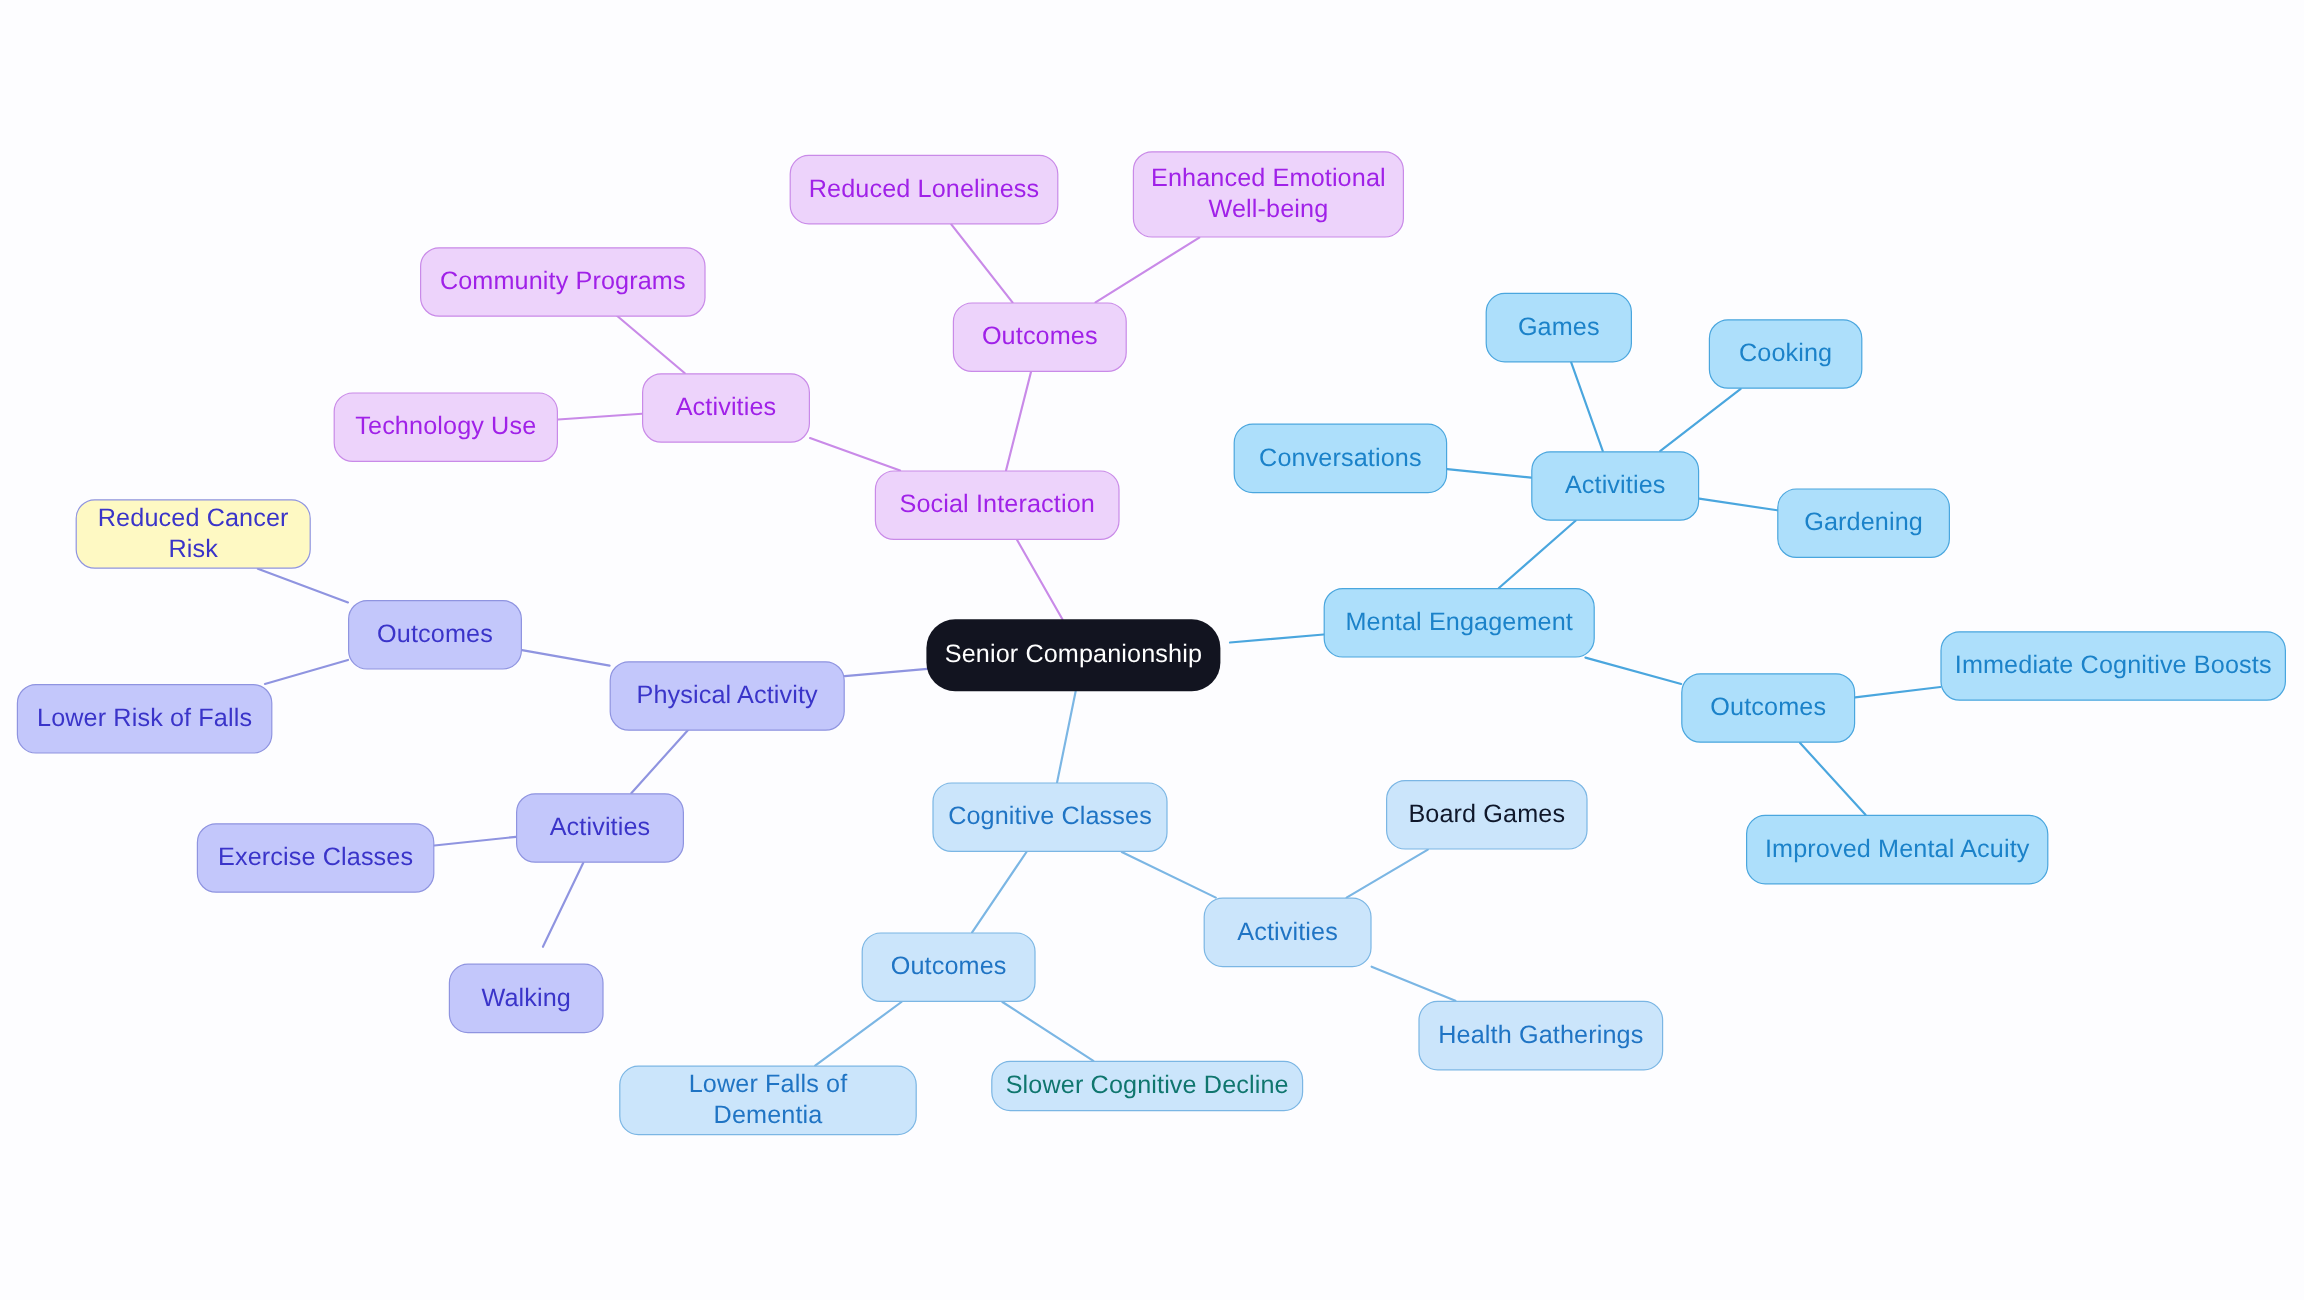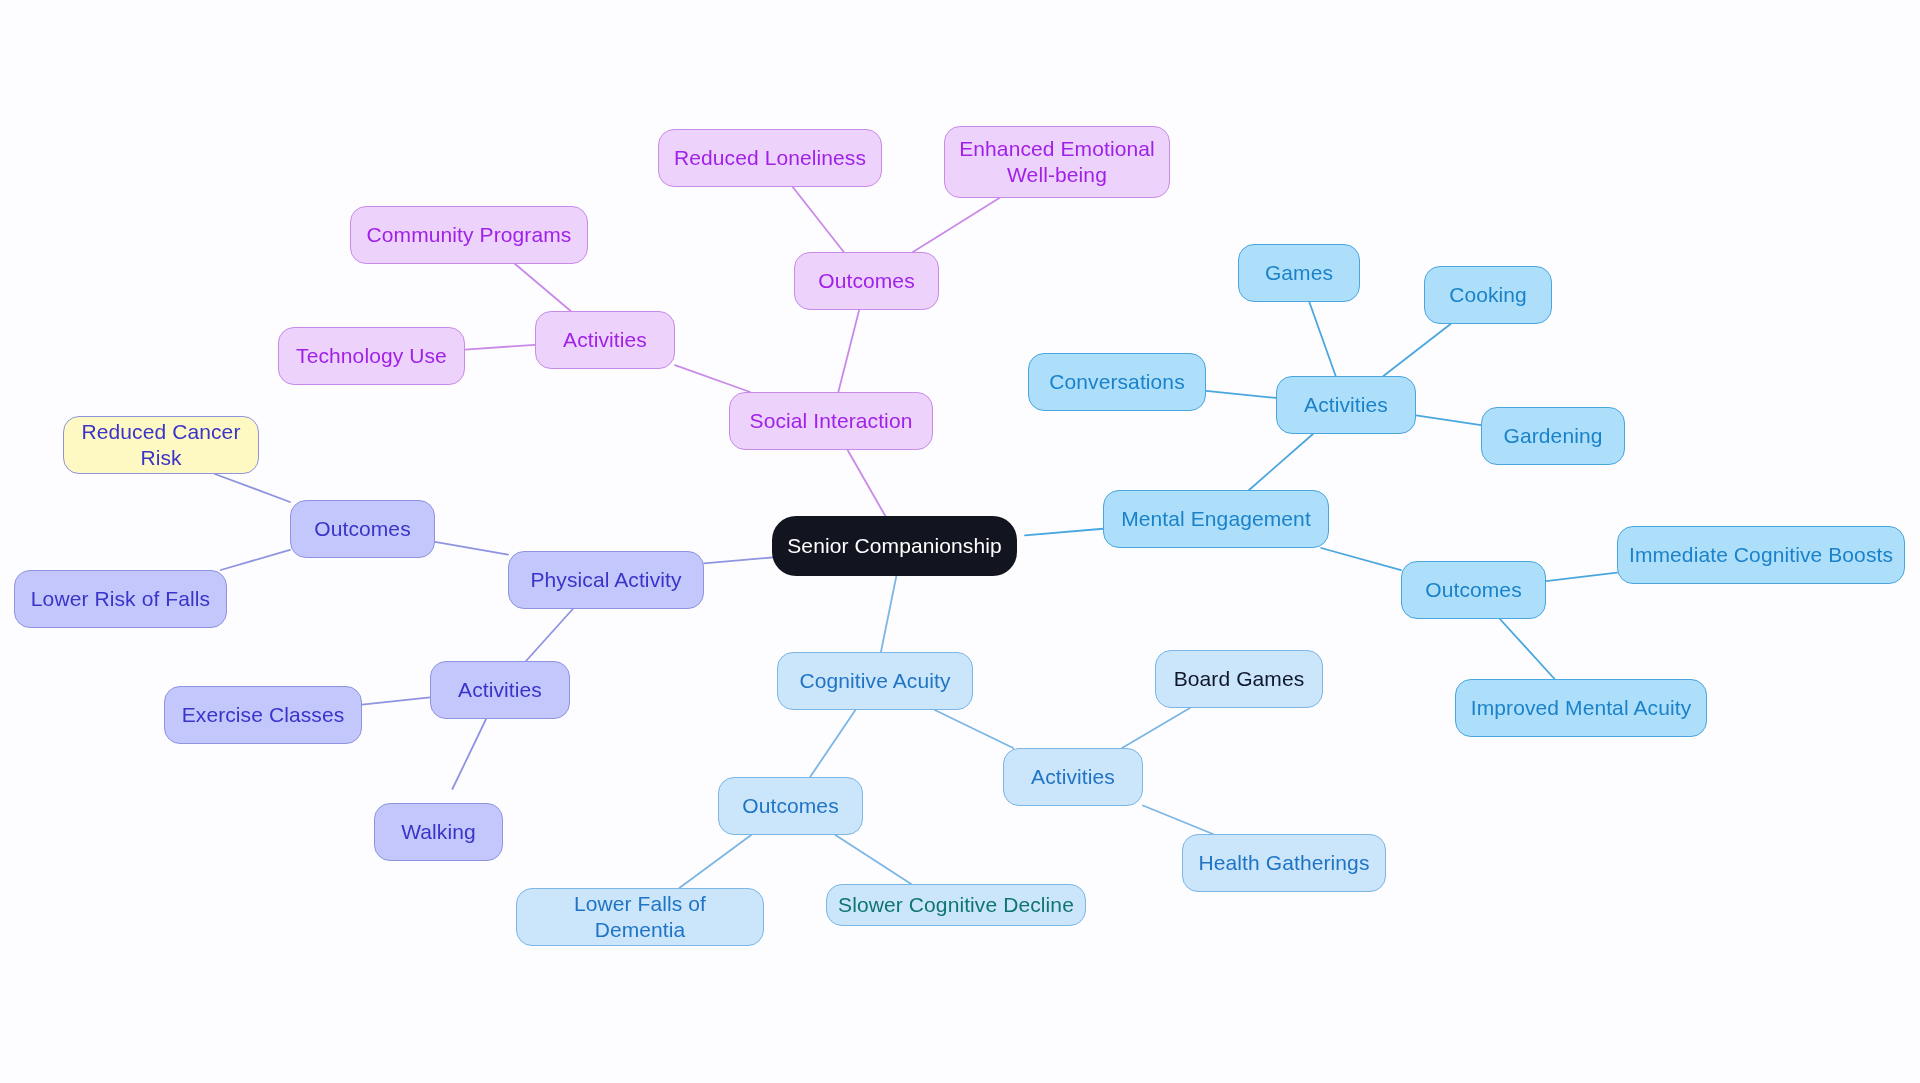--- a/index.html
+++ b/index.html
@@ -91,21 +91,21 @@
       <div class="node" style="left: 658px; top: 129px; width: 224px; height: 58px; background: rgb(237, 211, 251); border-color: rgb(201, 138, 232); color: rgb(160, 33, 232);">Reduced Loneliness</div>
       <div class="node" style="left: 944px; top: 126px; width: 226px; height: 72px; background: rgb(237, 211, 251); border-color: rgb(201, 138, 232); color: rgb(160, 33, 232);">Enhanced Emotional
 Well-being</div>
       <div class="node" style="left: 508px; top: 551px; width: 196px; height: 58px; background: rgb(195, 199, 251); border-color: rgb(143, 148, 224); color: rgb(58, 52, 201);">Physical Activity</div>
       <div class="node" style="left: 290px; top: 500px; width: 145px; height: 58px; background: rgb(195, 199, 251); border-color: rgb(143, 148, 224); color: rgb(58, 52, 201);">Outcomes</div>
       <div class="node" style="left: 19px; top: 416px; width: 196px; height: 58px; background: #fef9c3; border-color: rgb(143, 148, 224); color: rgb(58, 52, 201); margin-left: 44px;">Reduced Cancer Risk</div>
       <div class="node" style="left: 14px; top: 570px; width: 213px; height: 58px; background: rgb(195, 199, 251); border-color: rgb(143, 148, 224); color: rgb(58, 52, 201);">Lower Risk of Falls</div>
       <div class="node" style="left: 430px; top: 661px; width: 140px; height: 58px; background: rgb(195, 199, 251); border-color: rgb(143, 148, 224); color: rgb(58, 52, 201);">Activities</div>
       <div class="node" style="left: 164px; top: 686px; width: 198px; height: 58px; background: rgb(195, 199, 251); border-color: rgb(143, 148, 224); color: rgb(58, 52, 201);">Exercise Classes</div>
       <div class="node" style="left: 374px; top: 789px; width: 129px; height: 58px; background: rgb(195, 199, 251); border-color: rgb(143, 148, 224); color: rgb(58, 52, 201); margin-top: 14px;">Walking</div>
-      <div class="node" style="left: 777px; top: 652px; width: 196px; height: 58px; background: rgb(203, 229, 251); border-color: rgb(123, 182, 228); color: rgb(31, 116, 196);">Cognitive Acuity</div>
+      <div class="node" style="left: 777px; top: 652px; width: 196px; height: 58px; background: rgb(203, 229, 251); border-color: rgb(123, 182, 228); color: rgb(31, 116, 196);">Cognitive Classes</div>
       <div class="node" style="left: 718px; top: 777px; width: 145px; height: 58px; background: rgb(203, 229, 251); border-color: rgb(123, 182, 228); color: rgb(31, 116, 196);">Outcomes</div>
       <div class="node" style="left: 516px; top: 888px; width: 248px; height: 58px; background: rgb(203, 229, 251); border-color: rgb(123, 182, 228); color: rgb(31, 116, 196);">Lower Falls of Dementia</div>
       <div class="node" style="left: 826px; top: 884px; width: 260px; height: 42px; background: rgb(203, 229, 251); border-color: rgb(123, 182, 228); color: #0f766e;">Slower Cognitive Decline</div>
       <div class="node" style="left: 1003px; top: 748px; width: 140px; height: 58px; background: rgb(203, 229, 251); border-color: rgb(123, 182, 228); color: rgb(31, 116, 196);">Activities</div>
       <div class="node" style="left: 1155px; top: 650px; width: 168px; height: 58px; background: rgb(203, 229, 251); border-color: rgb(123, 182, 228); color: #0f172a;">Board Games</div>
       <div class="node" style="left: 1182px; top: 834px; width: 204px; height: 58px; background: rgb(203, 229, 251); border-color: rgb(123, 182, 228); color: rgb(31, 116, 196);">Health Gatherings</div>
       <div class="node" style="left: 1103px; top: 490px; width: 226px; height: 58px; background: rgb(173, 223, 251); border-color: rgb(74, 166, 222); color: rgb(27, 130, 201);">Mental Engagement</div>
       <div class="node" style="left: 1276px; top: 376px; width: 140px; height: 58px; background: rgb(173, 223, 251); border-color: rgb(74, 166, 222); color: rgb(27, 130, 201);">Activities</div>
       <div class="node" style="left: 1028px; top: 353px; width: 178px; height: 58px; background: rgb(173, 223, 251); border-color: rgb(74, 166, 222); color: rgb(27, 130, 201);">Conversations</div>
       <div class="node" style="left: 1238px; top: 244px; width: 122px; height: 58px; background: rgb(173, 223, 251); border-color: rgb(74, 166, 222); color: rgb(27, 130, 201);">Games</div>

